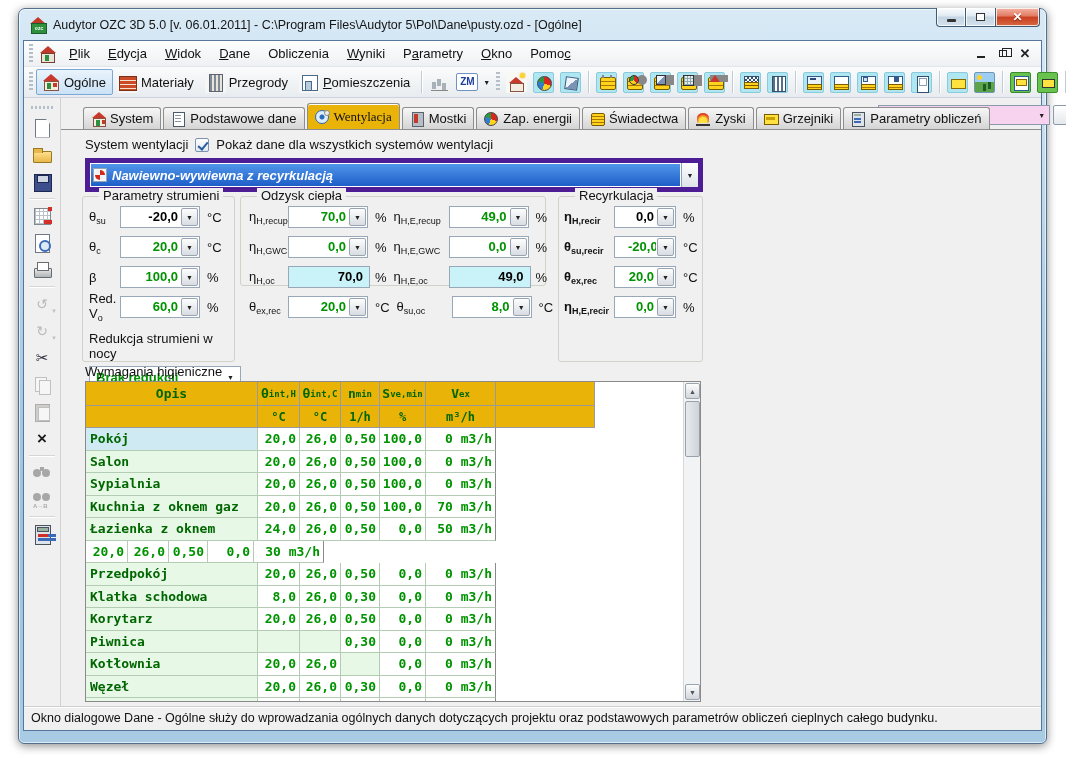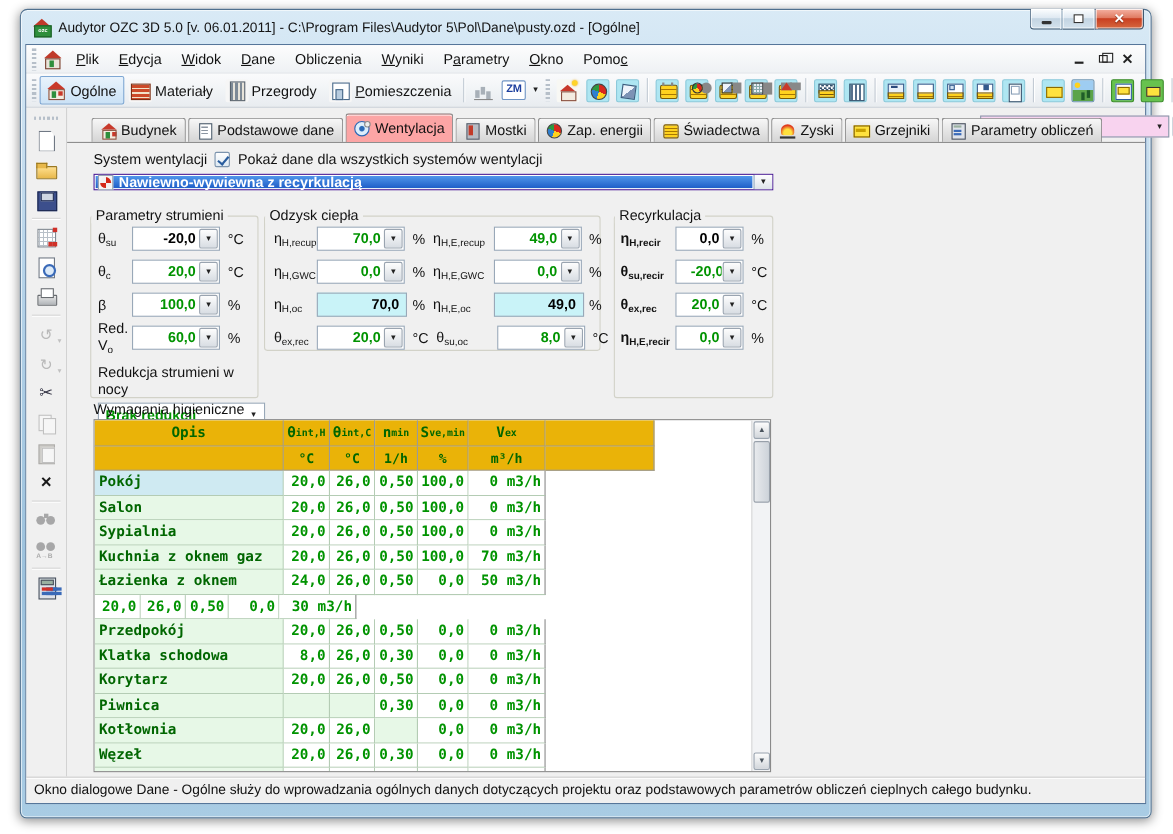--- a/index.html
+++ b/index.html
@@ -170,21 +170,21 @@
     box-shadow:0 6px 0 -1px #d03028,4px 6px 0 -1px #3a6ab8,8px 6px 0 -1px #3a6ab8,0 10px 0 -1px #3a6ab8,4px 10px 0 -1px #3a6ab8,8px 10px 0 -1px #3a6ab8;}
   .glyph-x{font:bold 17px/20px "Liberation Sans",sans-serif;color:#1a1a1a;}
   .glyph-undo{font-size:14px;color:#777;}
   .glyph-cut{font-size:15px;color:#334;}
 
   
   .tabbar{position:absolute;left:37px;top:60px;right:0;height:28px;display:flex;align-items:flex-end;padding-left:22px;}
   .tab{height:22px;display:flex;align-items:center;gap:4px;padding:0 7px;margin-right:2px;font-size:13px;color:#111;
     border:1px solid #8e8e8e;border-bottom:none;border-radius:3px 3px 0 0;
     background:linear-gradient(180deg,#f7f7f7,#e2e2e2 60%,#d5d5d5);position:relative;flex:none;}
-  .tab-active{height:26px;background:#fca5a5;z-index:3;box-shadow:inset 0 1px 0 #fff;}
+  .tab-active{height:26px;background:#eab308;z-index:3;box-shadow:inset 0 1px 0 #fff;font-family:Liberation Serif, serif;}
   .ttico{width:15px;height:14px;position:relative;display:inline-block;flex:none;}
   .tic-house::before{left:1px;top:0;border-left:7px solid transparent;border-right:7px solid transparent;border-bottom:6px solid #c8392b;}
   .tic-house::after{left:2px;top:6px;width:11px;height:7px;}
   .tic-doc::before{content:"";position:absolute;left:2px;top:0;width:10px;height:13px;background:#fff;border:1px solid #4a5a6a;}
   .tic-doc::after{content:"";position:absolute;left:4px;top:3px;width:6px;height:7px;
     background:repeating-linear-gradient(180deg,#8a94a0 0 1px,transparent 1px 3px);}
   .tic-fan::before{content:"";position:absolute;left:0;top:0;width:12px;height:12px;border-radius:50%;
     border:1px solid #2a6ab8;background:radial-gradient(circle at 50% 50%,#2a6ab8 0 2px,#dceefc 3px);}
   .tic-fan::after{content:"";position:absolute;right:0;top:0;width:4px;height:4px;border-radius:50%;border:1px solid #888;background:#eee;}
   .tic-door::before{content:"";position:absolute;left:2px;top:0;width:10px;height:13px;background:#b8bcc4;border:1px solid #5a626e;}
@@ -205,34 +205,34 @@
   .pinkcombo .dda{margin-right:4px;}
   .sqbtn{width:23px;height:20px;border:1px solid #8a9aaa;border-radius:2px;background:linear-gradient(#fff,#e4e8ec);
     display:flex;align-items:center;justify-content:center;position:relative;}
 
   
   .panel{position:absolute;left:37px;top:88px;right:0;bottom:24px;background:#f0f0f0;border-top:1px solid #8e8e8e;}
   .sysrow{position:absolute;left:24px;top:7px;display:flex;align-items:center;gap:7px;font-size:13px;color:#111;}
   .cb{width:14px;height:14px;border:1px solid #7b93ad;border-radius:2px;background:linear-gradient(#fefefe,#dfeaf3);position:relative;}
   .cb::after{content:"";position:absolute;left:4px;top:1px;width:4px;height:8px;border-right:2px solid #2a5d9e;
     border-bottom:2px solid #2a5d9e;transform:rotate(40deg);}
-  .syscombo{position:absolute;left:24px;top:28px;width:618px;height:15px;background:#fff;border:1px solid #4c1d95;display:flex;}
+  .syscombo{position:absolute;left:24px;top:28px;width:618px;height:34px;background:#fff;border:5px solid #4c1d95;display:flex;font-style:italic;}
   .syscombo-sel{flex:1;margin:1px;background:linear-gradient(180deg,#5096ea,#1e5ec8);display:flex;align-items:center;
     color:#fff;font-weight:bold;font-size:13px;gap:5px;padding-left:2px;}
   .fanico{width:14px;height:14px;background:#f6f6f6;border:1px solid #96a4b4;position:relative;flex:none;}
   .fanico::before{content:"";position:absolute;left:1px;top:1px;width:10px;height:10px;
     background:conic-gradient(#d42818 0 90deg,#f2f2f2 90deg 180deg,#d42818 180deg 270deg,#f2f2f2 270deg);border-radius:50%;}
   .syscombo-dd{width:17px;border-left:1px solid #8aa3bd;background:linear-gradient(#fefefe,#dde3ea);
     display:flex;align-items:center;justify-content:center;font-size:7px;color:#222;}
 
   
   .group{position:absolute;border:1px solid #d2d2c8;border-radius:3px;}
-  .group-title{position:absolute;top:-9px;left:0;background:#f0f0f0;padding:0 4px;font-size:13px;color:#111;}
+  .group-title{position:absolute;top:-9px;left:16px;background:#f0f0f0;padding:0 4px;font-size:13px;color:#111;}
   .g1{left:21px;top:66px;width:153px;height:166px;}
-  .g2{left:179px;top:66px;width:306px;height:123px;}
+  .g2{left:179px;top:66px;width:306px;height:90px;}
   .g3{left:497px;top:66px;width:145px;height:166px;}
   .gfields{margin-top:5px;}
   .frow{display:flex;align-items:center;height:30px;}
   .flabel{font-size:13px;color:#111;}
   .g1 .flabel{width:37px;padding-left:6px;flex:none;}
   .g2 .flabel1{width:47px;padding-left:8px;flex:none;}
   .g2 .flabel2{width:62px;padding-left:7px;flex:none;}
   .g3 .flabel{width:55px;padding-left:5px;flex:none;font-weight:bold;}
   .fboxwrap{width:82px;flex:none;display:flex;}
   .g3 .fboxwrap{width:64px;}
@@ -487,21 +487,21 @@
         <span class="ssep"></span>
         <span class="sbtn">
           <span class="sico sic-calc"></span>
         </span>
       </div>
 
     <div class="tabbar">
       <span style="display:flex;align-items:flex-end">
           <span class="tab">
             <span class="ttico tic-house"></span>
-            <span class="tab-label">Budynek</span>
+            <span class="tab-label">System</span>
           </span>
           <span class="tab">
             <span class="ttico tic-doc"></span>
             <span class="tab-label">Podstawowe dane</span>
           </span>
           <span class="tab tab-active">
             <span class="ttico tic-fan"></span>
             <span class="tab-label">Wentylacja</span>
           </span>
           <span class="tab">

